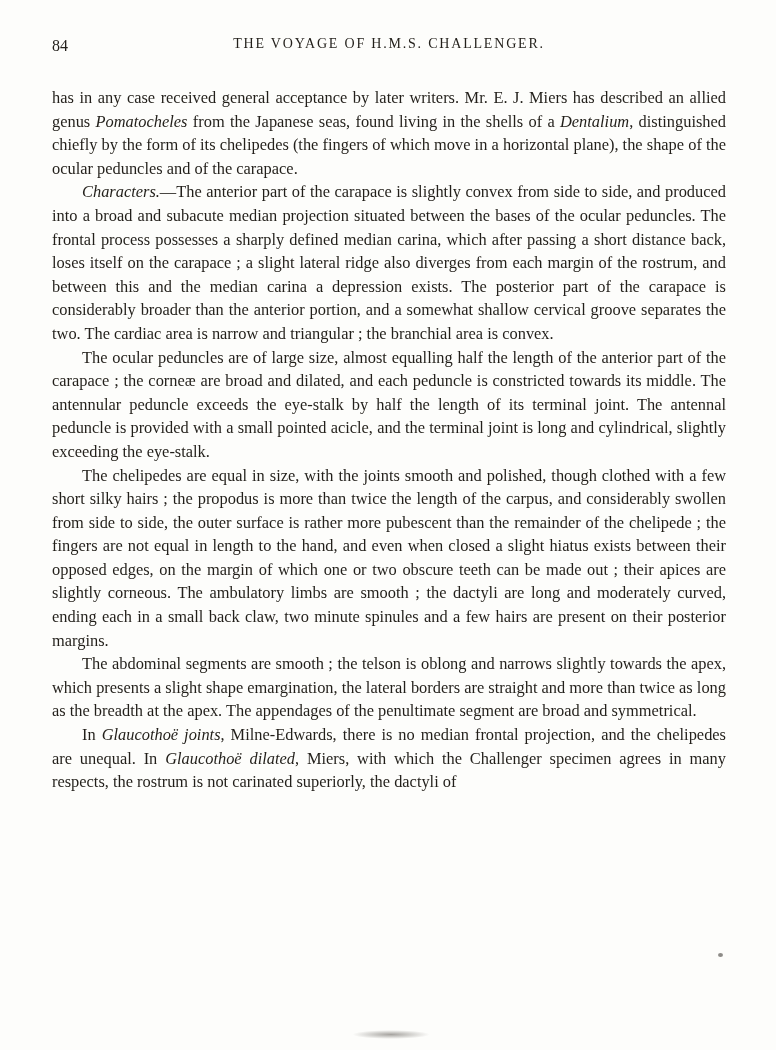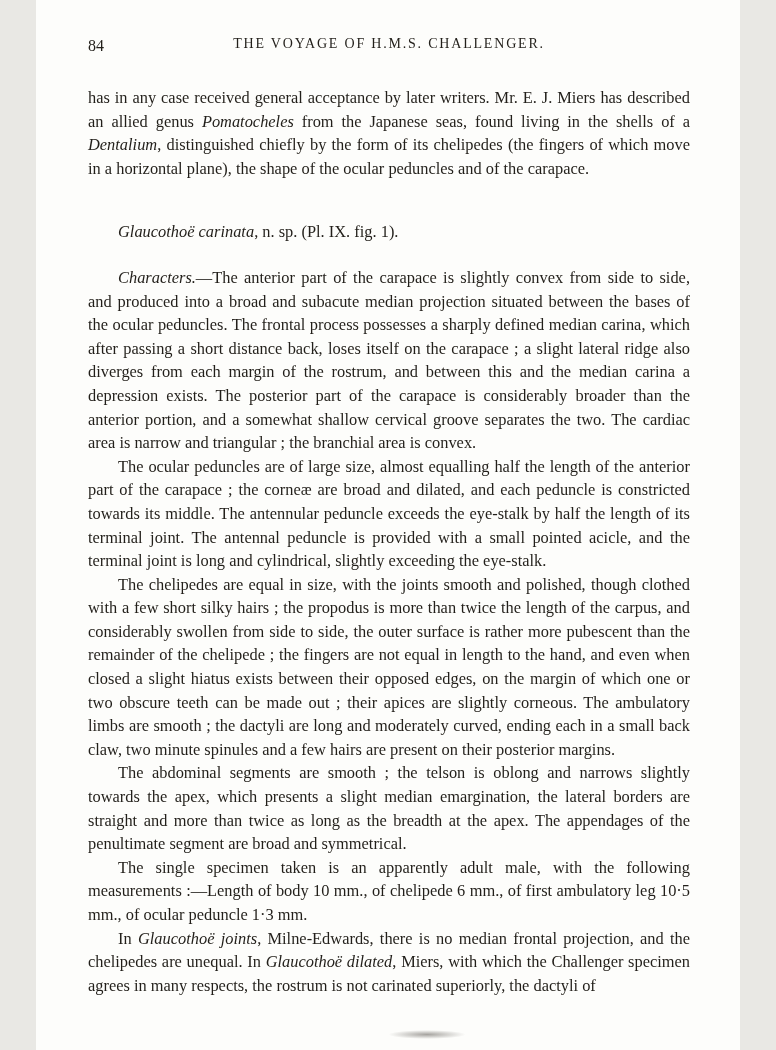--- a/index.html
+++ b/index.html
@@ -2,21 +2,21 @@
 <html><head>
 <meta charset="utf-8">
 <style>
   html, body {
     margin: 0;
     padding: 0;
     background: #e9e8e4;
   }
   .page {
     position: relative;
-    width: 704px;
+    width: 776px;
     height: 1050px;
     box-sizing: border-box;
     margin: 0 auto;
     background: #fdfdfb;
     padding: 36px 50px 0 52px;
     font-family: "Liberation Serif", "DejaVu Serif", serif;
     color: #221f1a;
     overflow: hidden;
   }
   .header {
@@ -82,24 +82,22 @@
 <body>
 
 <div class="page">
   <div class="header">
     <span class="page-num">84</span>
     <span class="running-title">THE VOYAGE OF H.M.S. CHALLENGER.</span>
   </div>
 
   <div class="body-text" id="body-container">
       <p class="para continuation"><span>has in any case received general acceptance by later writers.  Mr. E. J. Miers has described an allied genus </span><i>Pomatocheles</i><span> from the Japanese seas, found living in the shells of a </span><i>Dentalium</i><span>, distinguished chiefly by the form of its chelipedes (the fingers of which move in a horizontal plane), the shape of the ocular peduncles and of the carapace.</span></p>
-      <p class="para heading"><i>Glaucothoë carinata</i><span>, n. sp. (Pl. IX. fig. 1).</span></p>
       <p class="para indented"><i>Characters.</i><span>—The anterior part of the carapace is slightly convex from side to side, and produced into a broad and subacute median projection situated between the bases of the ocular peduncles.  The frontal process possesses a sharply defined median carina, which after passing a short distance back, loses itself on the carapace ; a slight lateral ridge also diverges from each margin of the rostrum, and between this and the median carina a depression exists.  The posterior part of the carapace is considerably broader than the anterior portion, and a somewhat shallow cervical groove separates the two.  The cardiac area is narrow and triangular ; the branchial area is convex.</span></p>
       <p class="para indented"><span>The ocular peduncles are of large size, almost equalling half the length of the anterior part of the carapace ; the corneæ are broad and dilated, and each peduncle is constricted towards its middle.  The antennular peduncle exceeds the eye-stalk by half the length of its terminal joint.  The antennal peduncle is provided with a small pointed acicle, and the terminal joint is long and cylindrical, slightly exceeding the eye-stalk.</span></p>
       <p class="para indented"><span>The chelipedes are equal in size, with the joints smooth and polished, though clothed with a few short silky hairs ; the propodus is more than twice the length of the carpus, and considerably swollen from side to side, the outer surface is rather more pubescent than the remainder of the chelipede ; the fingers are not equal in length to the hand, and even when closed a slight hiatus exists between their opposed edges, on the margin of which one or two obscure teeth can be made out ; their apices are slightly corneous.  The ambulatory limbs are smooth ; the dactyli are long and moderately curved, ending each in a small back claw, two minute spinules and a few hairs are present on their posterior margins.</span></p>
-      <p class="para indented"><span>The abdominal segments are smooth ; the telson is oblong and narrows slightly towards the apex, which presents a slight median emargination, the lateral borders are straight and more than twice as long as the breadth at the apex.  The appendages of the penultimate segment are broad and symmetrical.</span></p>
-      <p class="para indented"><span>The single specimen taken is an apparently adult male, with the following measurements :—Length of body 10 mm., of chelipede 6 mm., of first ambulatory leg 10·5 mm., of ocular peduncle 1·3 mm.</span></p>
+      <p class="para indented"><span>The abdominal segments are smooth ; the telson is oblong and narrows slightly towards the apex, which presents a slight shape emargination, the lateral borders are straight and more than twice as long as the breadth at the apex.  The appendages of the penultimate segment are broad and symmetrical.</span></p>
       <p class="para indented"><span>In </span><i>Glaucothoë joints</i><span>, Milne-Edwards, there is no median frontal projection, and the chelipedes are unequal.  In </span><i>Glaucothoë dilated</i><span>, Miers, with which the Challenger specimen agrees in many respects, the rostrum is not carinated superiorly, the dactyli of</span></p>
     </div>
 
   <div class="scan-smudge"></div>
   <div class="scan-speck"></div>
 </div>
 
 </body></html>

